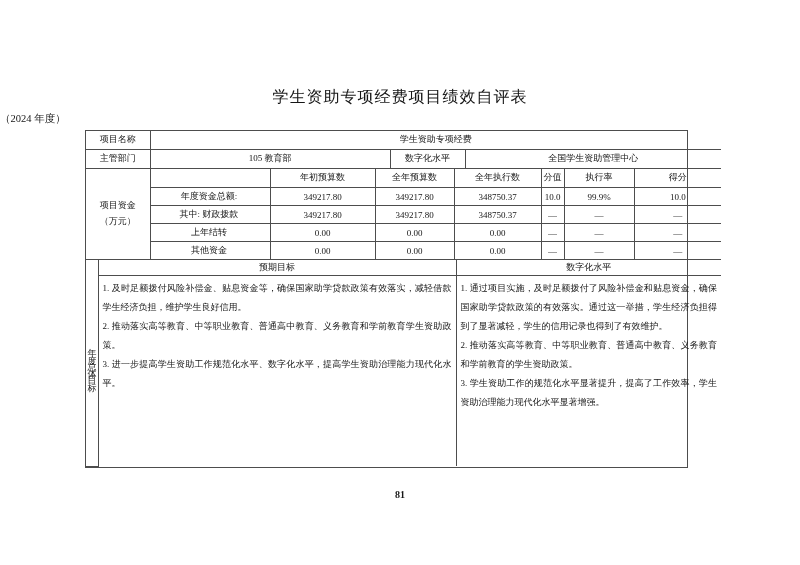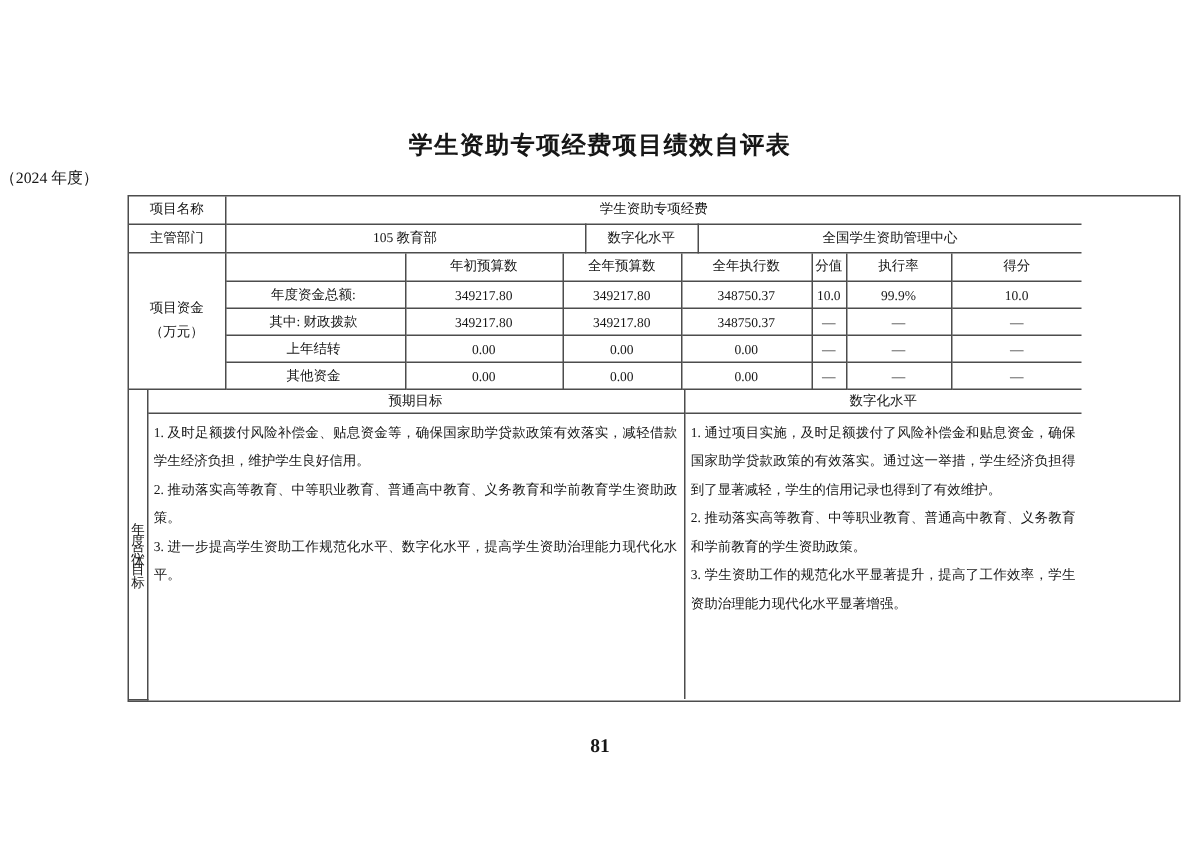--- a/index.html
+++ b/index.html
@@ -12,34 +12,34 @@
     font-family: "Liberation Serif", "DejaVu Serif", serif;
     color: #161616;
     overflow: hidden;
   }
   .doc-title {
     position: absolute;
     top: 87px; left: 0;
     width: 100%;
     text-align: center;
     font-size: 16px;
-    font-weight: bold;
+    font-weight: normal;
     letter-spacing: 1px;
   }
   .doc-subtitle {
     position: absolute;
     top: 112px; left: 0;
     width: 100%;
     text-align: left;
     font-size: 10.5px;
   }
   .form {
     position: absolute;
     top: 130px; left: 85px;
-    width: 702px;
+    width: 603px;
     border: 1px solid #4d4d4d;
   }
   table.sec {
     width: 635px;
     border-collapse: collapse;
     table-layout: fixed;
   }
   table.sec td {
     border: 1px solid #4d4d4d;
     font-size: 9px;
@@ -75,21 +75,21 @@
     font-size: 9px;
     line-height: 19px;
     text-align: justify;
   }
   .ghdr td { height: 15px; }
   .page-num {
     position: absolute;
     top: 489px; left: 0;
     width: 100%;
     text-align: center;
-    font-size: 13px;
+    font-size: 10px;
     font-weight: bold;
   }
 </style>
 </head>
 <body>
 
 <div class="canvas">
 
   <div class="doc-title">学生资助专项经费项目绩效自评表</div>
   <div class="doc-subtitle">（2024 年度）</div>

